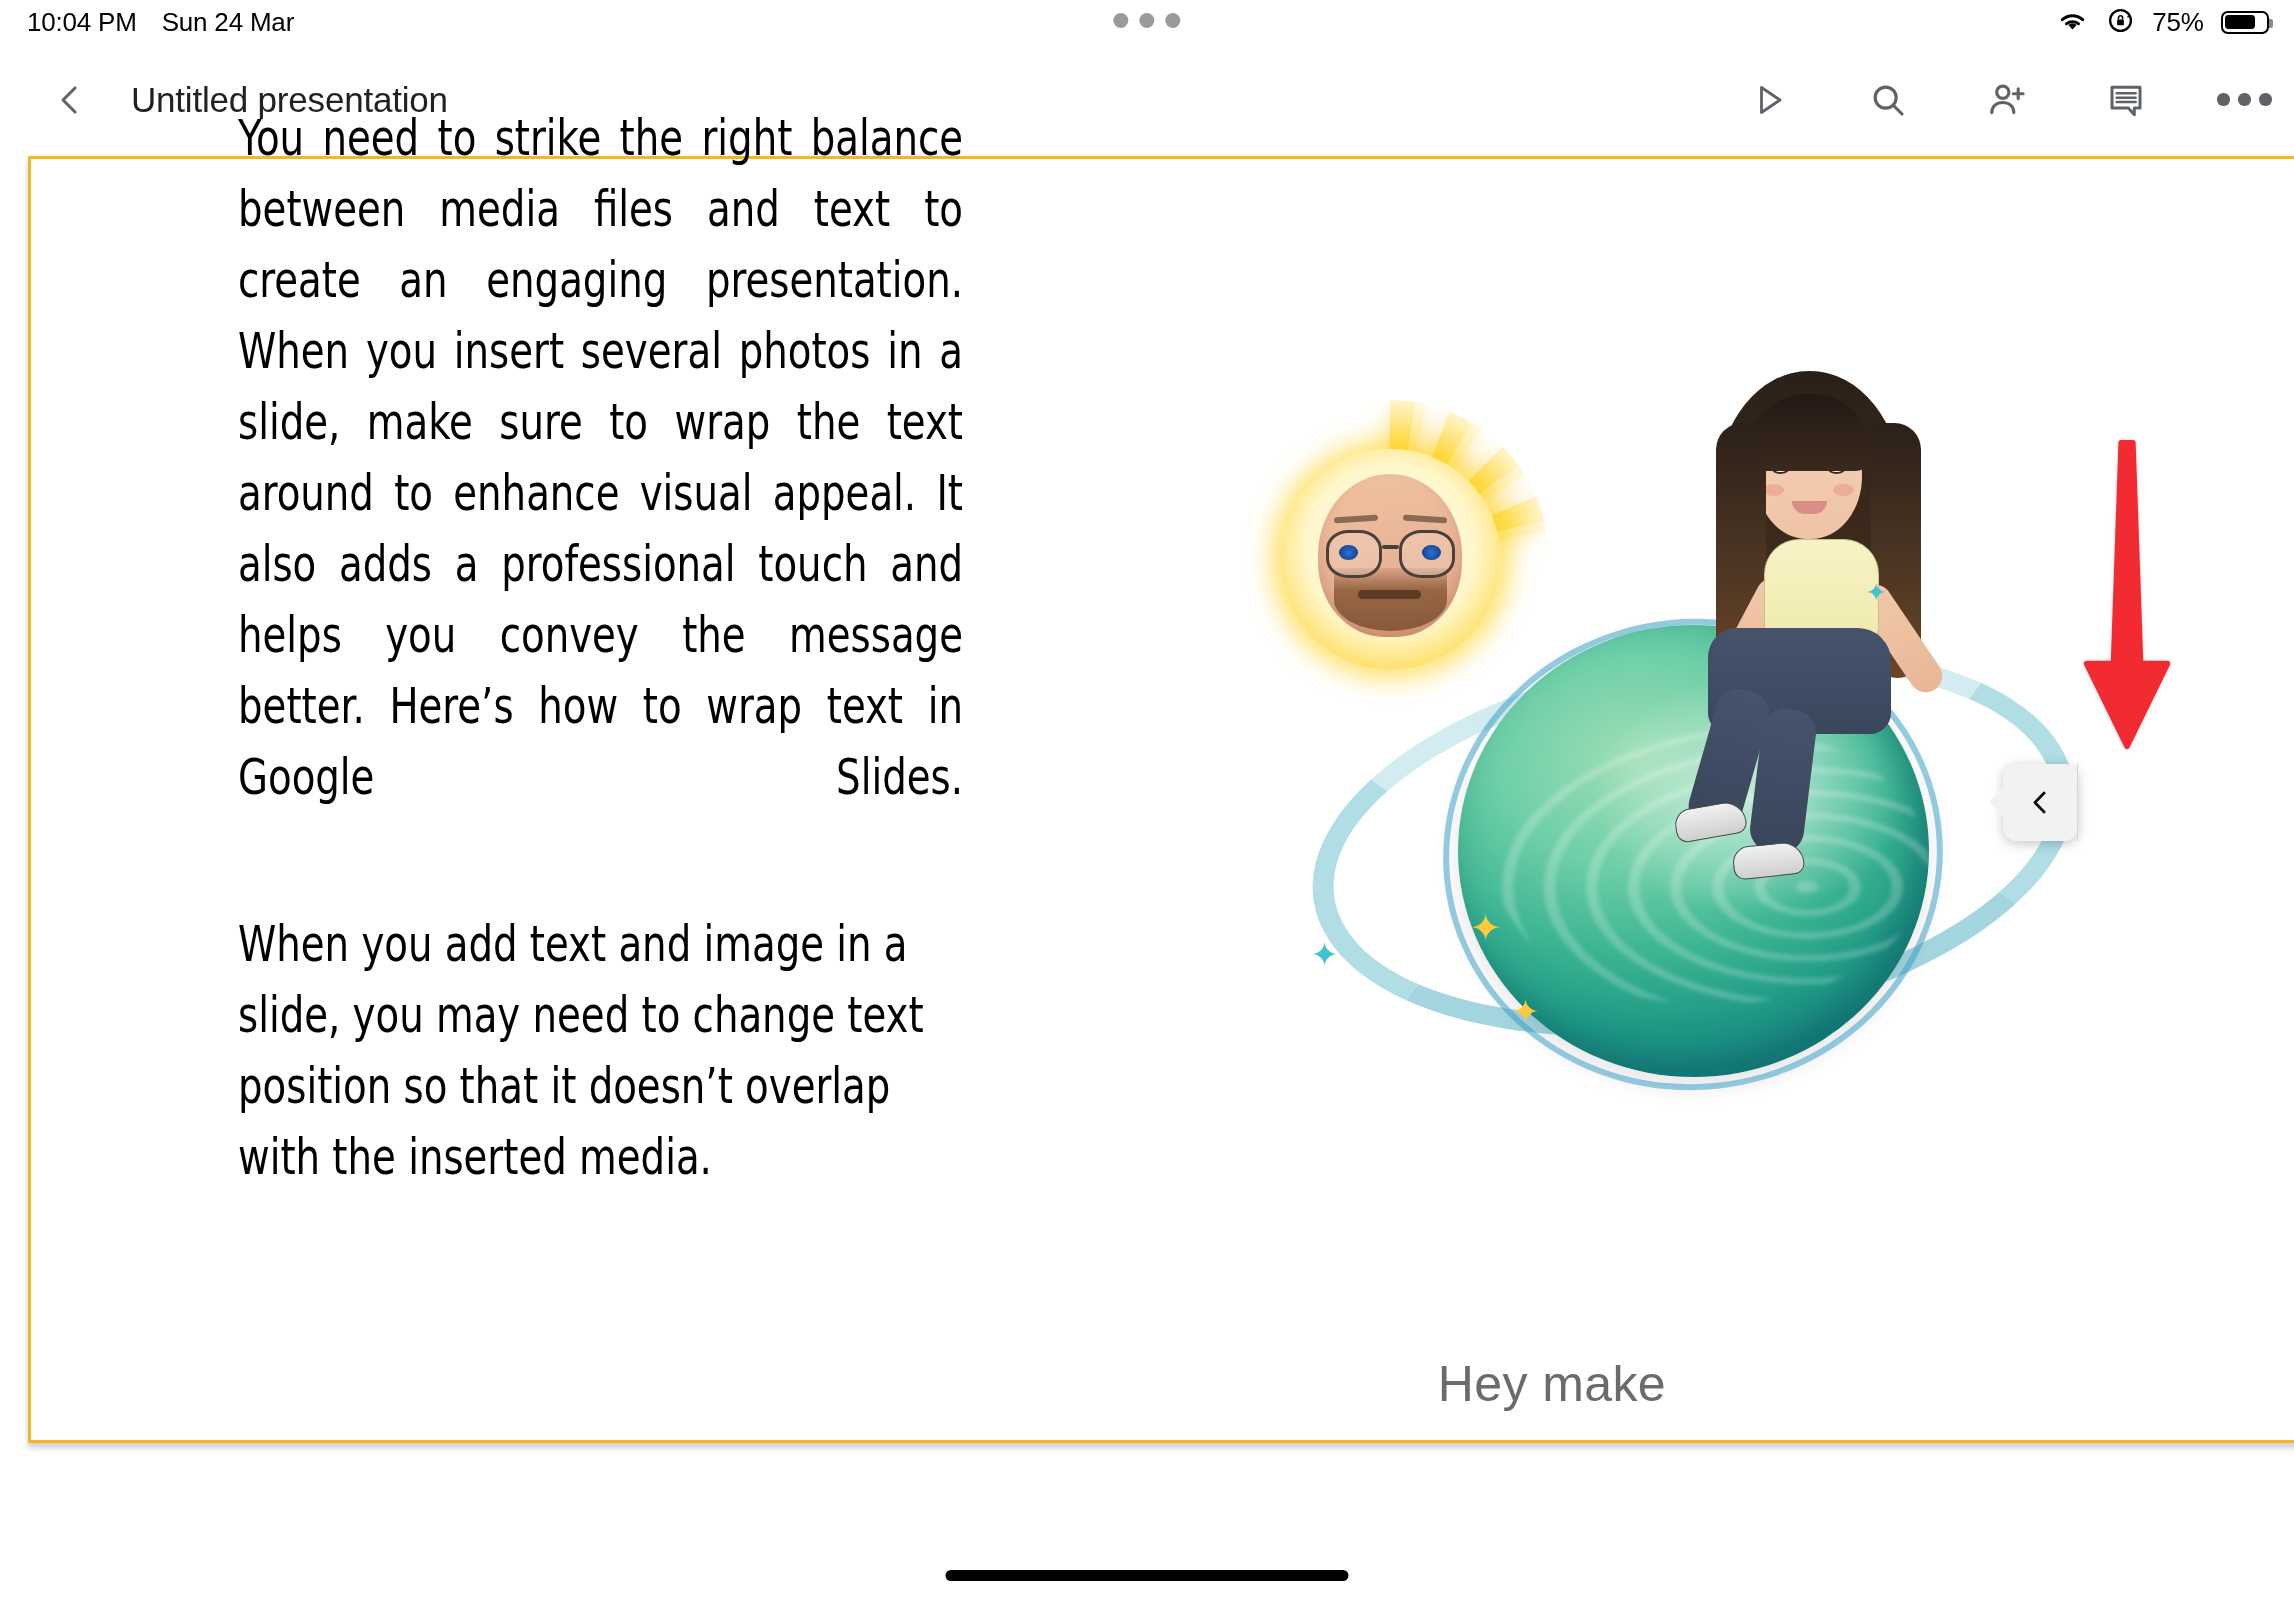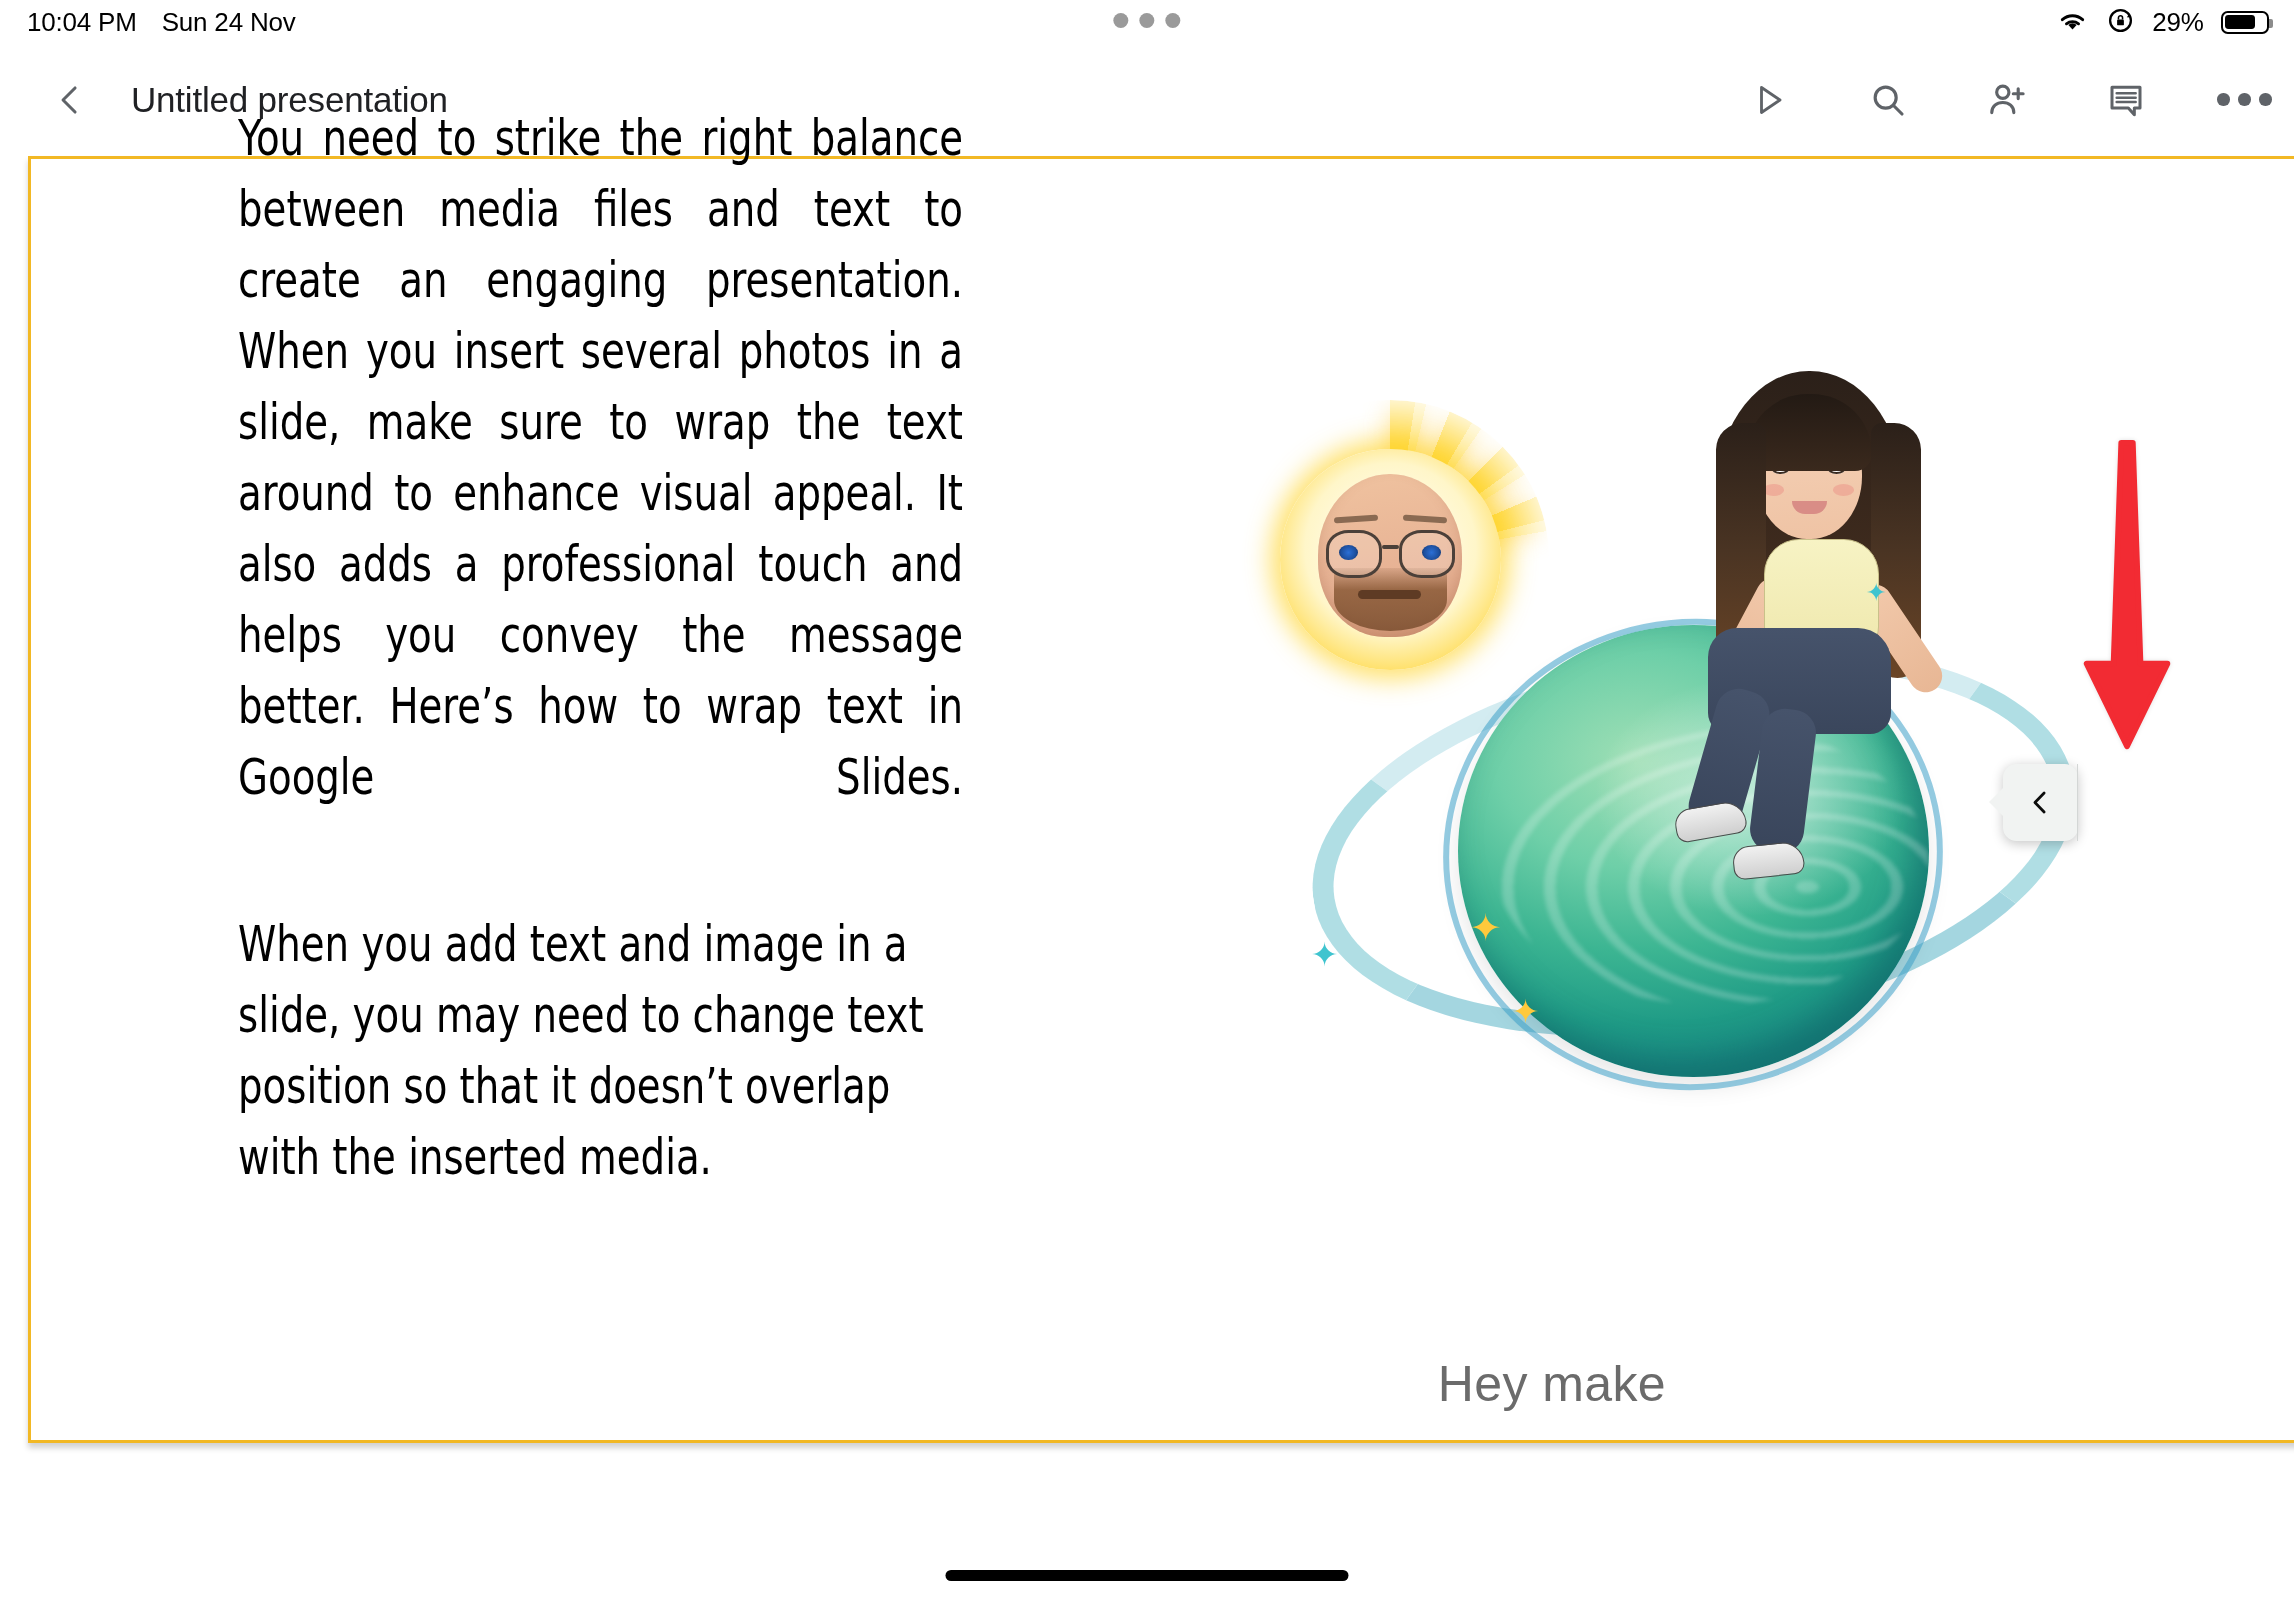--- a/index.html
+++ b/index.html
@@ -341,21 +341,21 @@
     transform: translateX(-50%);
     width: 403px; height: 10.6px; border-radius: 5.8px; background: #000;
   }
 </style>
 </head>
 <body>
 
 <div class="status-bar">
   <div class="status-left">
     <span class="status-time">10:04 PM</span>
-    <span class="status-date">Sun 24 Nov</span>
+    <span class="status-date">Sun 24 Mar</span>
   </div>
 
   <div class="status-center">
     <span class="md-dot"></span>
     <span class="md-dot"></span>
     <span class="md-dot"></span>
   </div>
 
   <div class="status-right">
     <span>
@@ -366,21 +366,21 @@
       </svg>
     </span>
     <span>
       <svg width="29" height="29" viewBox="0 0 24 24">
         <circle cx="12" cy="12" r="8.6" stroke="#000" stroke-width="1.9" fill="none"></circle>
         <path d="M19.2 6.4 L20.6 9.6 L17.3 9.3 Z" fill="#000"></path>
         <rect x="9.2" y="11.2" width="5.6" height="4.8" rx="1" fill="#000"></rect>
         <path d="M10.3 11.2 v-1.4 a1.7 1.7 0 0 1 3.4 0 v1.4" stroke="#000" stroke-width="1.3" fill="none"></path>
       </svg>
     </span>
-    <span class="status-pct">29%</span>
+    <span class="status-pct">75%</span>
     <span class="batt">
       <span class="batt-fill"></span>
     </span>
   </div>
 </div>
 
 <div class="toolbar">
   <div class="tb-back">
     <svg width="38" height="38" viewBox="0 0 24 24">
       <path d="M15.2 4.4 L7.6 12 L15.2 19.6" stroke="#5f6368" stroke-width="1.9" fill="none" stroke-linecap="round" stroke-linejoin="round"></path>

